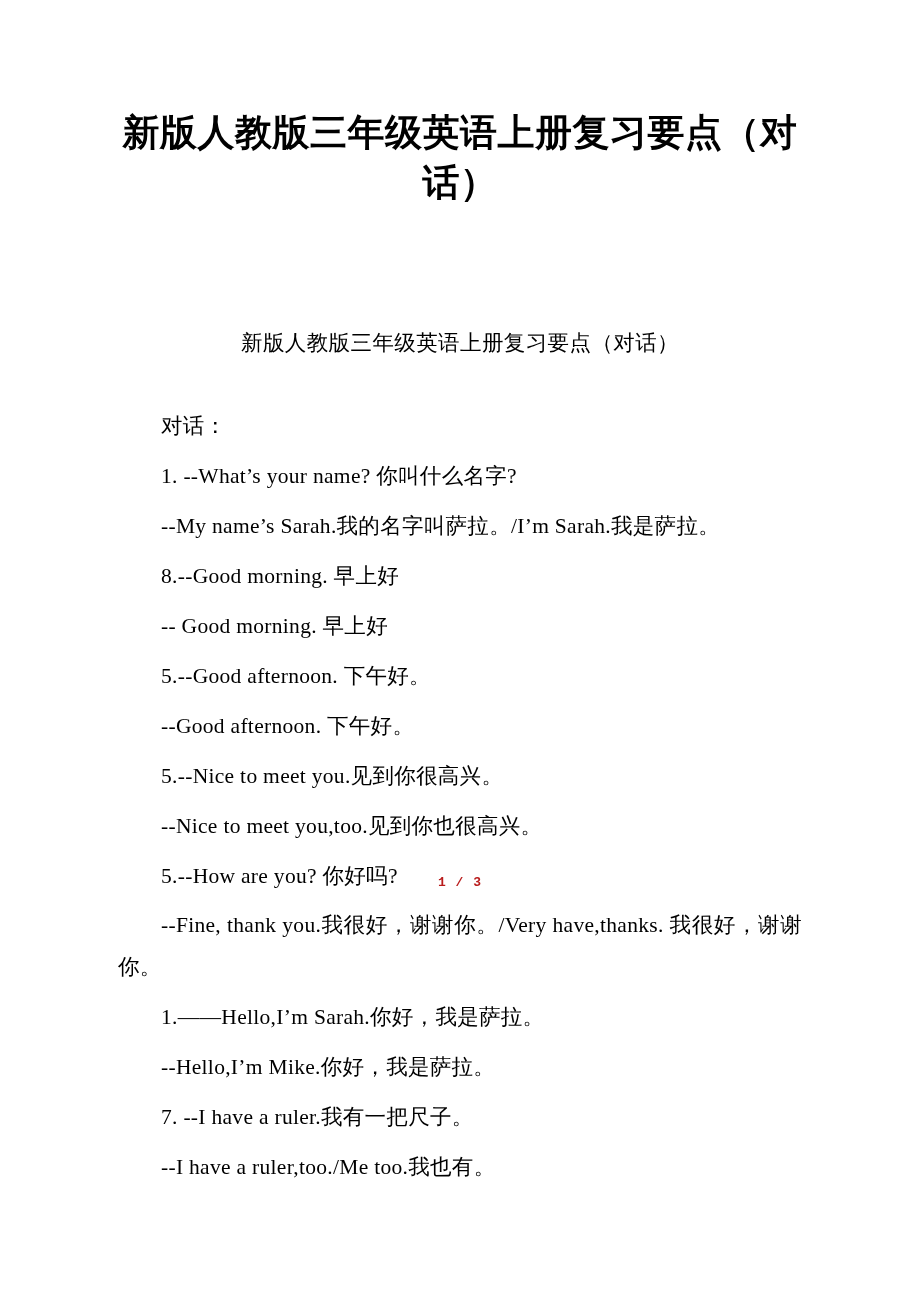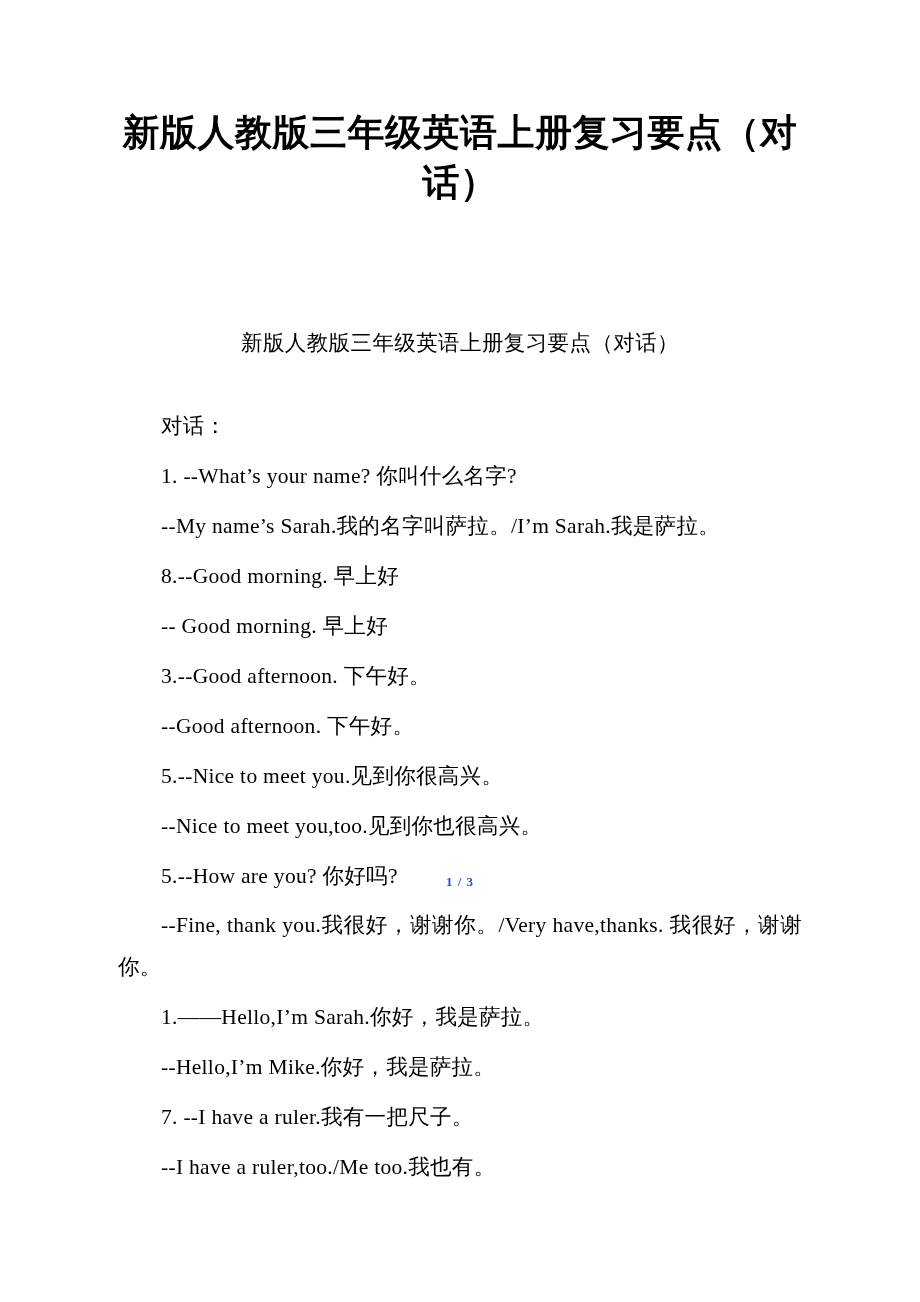--- a/index.html
+++ b/index.html
@@ -51,45 +51,45 @@
     text-align: justify;
     letter-spacing: 0.3px;
     word-break: break-word;
   }
   .footer {
     position: absolute;
     bottom: 58px;
     left: 0;
     width: 920px;
     text-align: center;
-    font-family: Liberation Serif, serif;
+    font-family: Liberation Mono, monospace;
     font-size: 13px;
     font-weight: bold;
-    color: #1d4ed8;
+    color: #b91c1c;
     letter-spacing: 1px;
   }
 </style>
 </head>
 <body>
 
 <div class="page">
 
   <h1 class="doc-title">新版人教版三年级英语上册复习要点（对话）</h1>
 
   <div class="body-block">
 
     <div class="subtitle">新版人教版三年级英语上册复习要点（对话）</div>
 
     <p class="para">对话：</p>
 
     <p class="para">1. --What’s your name? 你叫什么名字?</p>
     <p class="para">--My name’s Sarah.我的名字叫萨拉。/I’m Sarah.我是萨拉。</p>
     <p class="para">8.--Good morning. 早上好</p>
     <p class="para">-- Good morning. 早上好</p>
-    <p class="para">3.--Good afternoon. 下午好。</p>
+    <p class="para">5.--Good afternoon. 下午好。</p>
     <p class="para">--Good afternoon. 下午好。</p>
     <p class="para">5.--Nice to meet you.见到你很高兴。</p>
     <p class="para">--Nice to meet you,too.见到你也很高兴。</p>
     <p class="para">5.--How are you? 你好吗?</p>
     <p class="para">--Fine, thank you.我很好，谢谢你。/Very have,thanks. 我很好，谢谢你。</p>
     <p class="para">1.——Hello,I’m Sarah.你好，我是萨拉。</p>
     <p class="para">--Hello,I’m Mike.你好，我是萨拉。</p>
     <p class="para">7. --I have a ruler.我有一把尺子。</p>
     <p class="para">--I have a ruler,too./Me too.我也有。</p>
 

